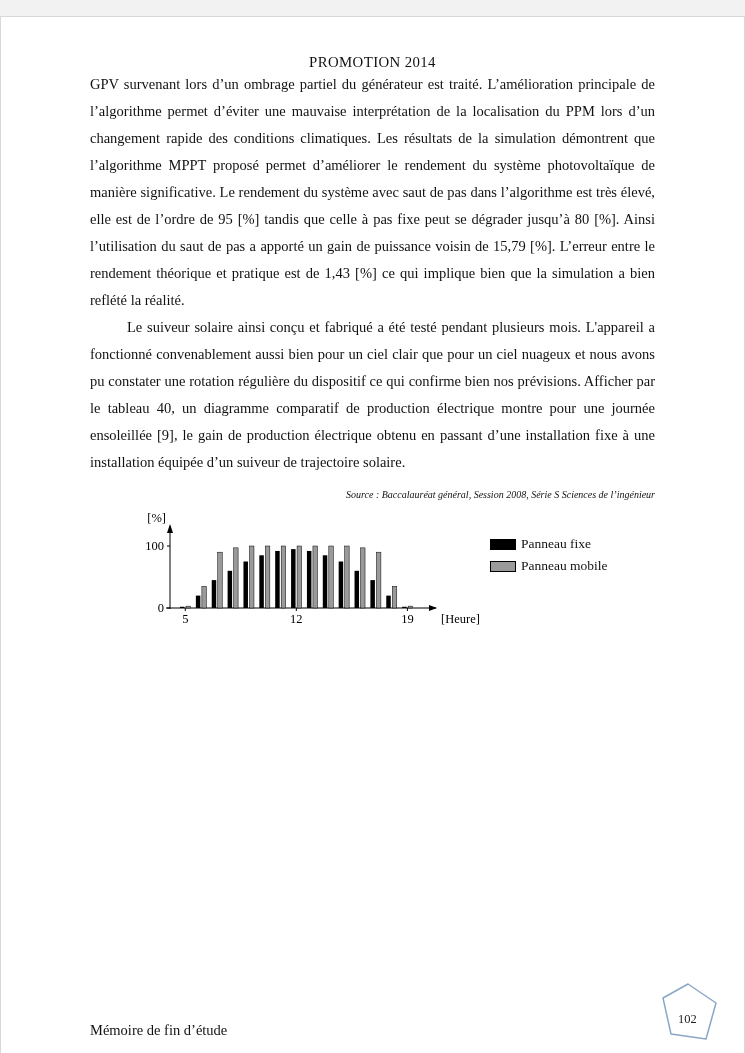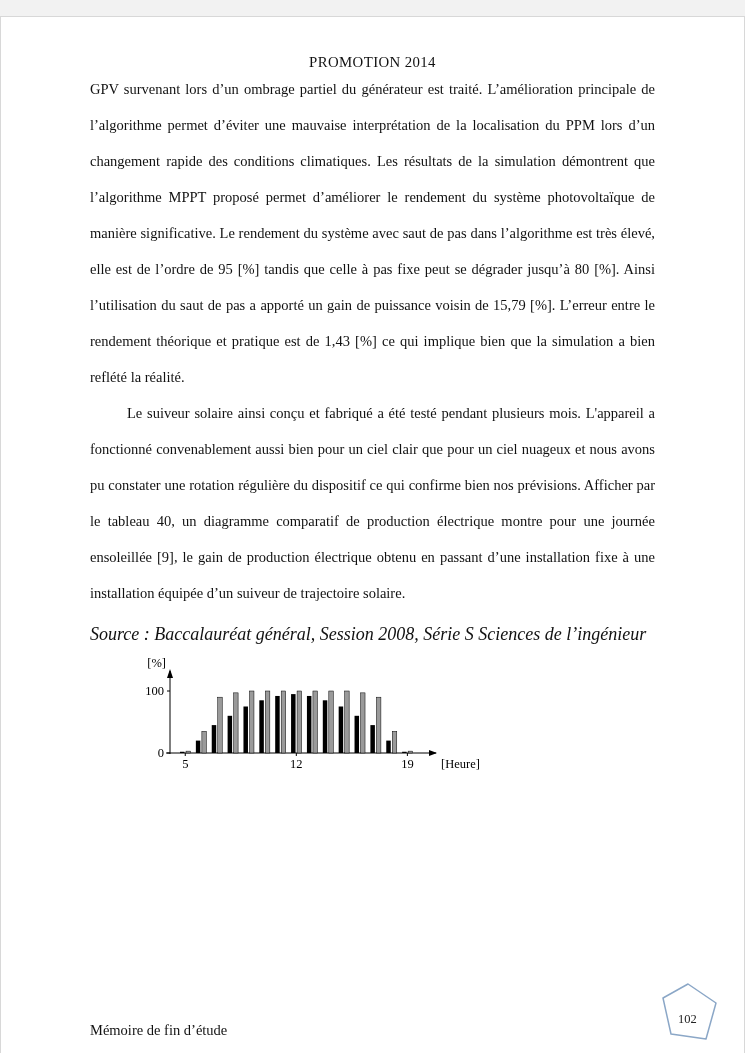--- a/index.html
+++ b/index.html
@@ -16,38 +16,38 @@
   }
   .content { padding:0 89px; }
   .page-header {
     padding-top:37px;
     text-align:center;
     font-size:14.8px;
     letter-spacing:0.4px;
   }
   p.body-text {
     font-size:14.5px;
-    line-height:36px;
+    line-height:27px;
     text-align:justify;
     margin:0;
   }
   .para-1 { margin-top:29px; }
   .para-2 { margin-top:47px; text-indent:37px; }
   .para-3 { margin-top:46px; }
   .fig-caption {
     margin-top:54px;
     text-align:center;
     font-style:italic;
     font-size:14.5px;
   }
   .fig-source {
     margin-top:13px;
-    text-align:left;
+    text-align:right;
     font-style:italic;
-    font-size:18px;
+    font-size:10px;
   }
   .chart-row {
     margin-top:12px;
     margin-left:50px;
     display:flex;
     align-items:flex-start;
   }
   svg.chart {
     width:340px; height:128px;
     overflow:visible;
@@ -125,20 +125,30 @@
           <rect x="220.53333333333333" y="35.86" width="4.5" height="60.14" fill="#9a9a9a" stroke="#000" stroke-width="0.5"></rect>
           <rect x="230.4" y="68.1" width="4.5" height="27.900000000000006" fill="#000000"></rect>
           <rect x="236.4" y="40.2" width="4.5" height="55.8" fill="#9a9a9a" stroke="#000" stroke-width="0.5"></rect>
           <rect x="246.26666666666668" y="83.6" width="4.5" height="12.400000000000006" fill="#000000"></rect>
           <rect x="252.26666666666668" y="74.3" width="4.5" height="21.700000000000003" fill="#9a9a9a" stroke="#000" stroke-width="0.5"></rect>
           <rect x="262.1333333333333" y="94.76" width="4.5" height="1.2399999999999949" fill="#000000"></rect>
           <rect x="268.1333333333333" y="94.14" width="4.5" height="1.8599999999999994" fill="#9a9a9a" stroke="#000" stroke-width="0.5"></rect>
           <line x1="267.3833333333333" y1="96" x2="267.3833333333333" y2="99" stroke="#000"></line>
           <text x="267.3833333333333" y="111" text-anchor="middle" font-size="12.5">19</text>
         </svg>
+      <div class="legend">
+        <div class="legend-item">
+          <span class="swatch" style="background: rgb(0, 0, 0);"></span>
+          <span>Panneau fixe</span>
+        </div>
+        <div class="legend-item">
+          <span class="swatch" style="background: rgb(154, 154, 154);"></span>
+          <span>Panneau mobile</span>
+        </div>
+      </div>
     </div>
 
   </div>
 
   <div class="page-footer-left">Mémoire de fin d’étude</div>
 
   <div class="page-badge">
     <svg viewBox="0 0 66 62">
       <polygon points="30,2 58,21 48,57 13,52 5,16" fill="none" stroke="#8ba7c7" stroke-width="1.5" stroke-linejoin="round"></polygon>
       <text x="20" y="41" font-size="12.5" fill="#222">102</text>

